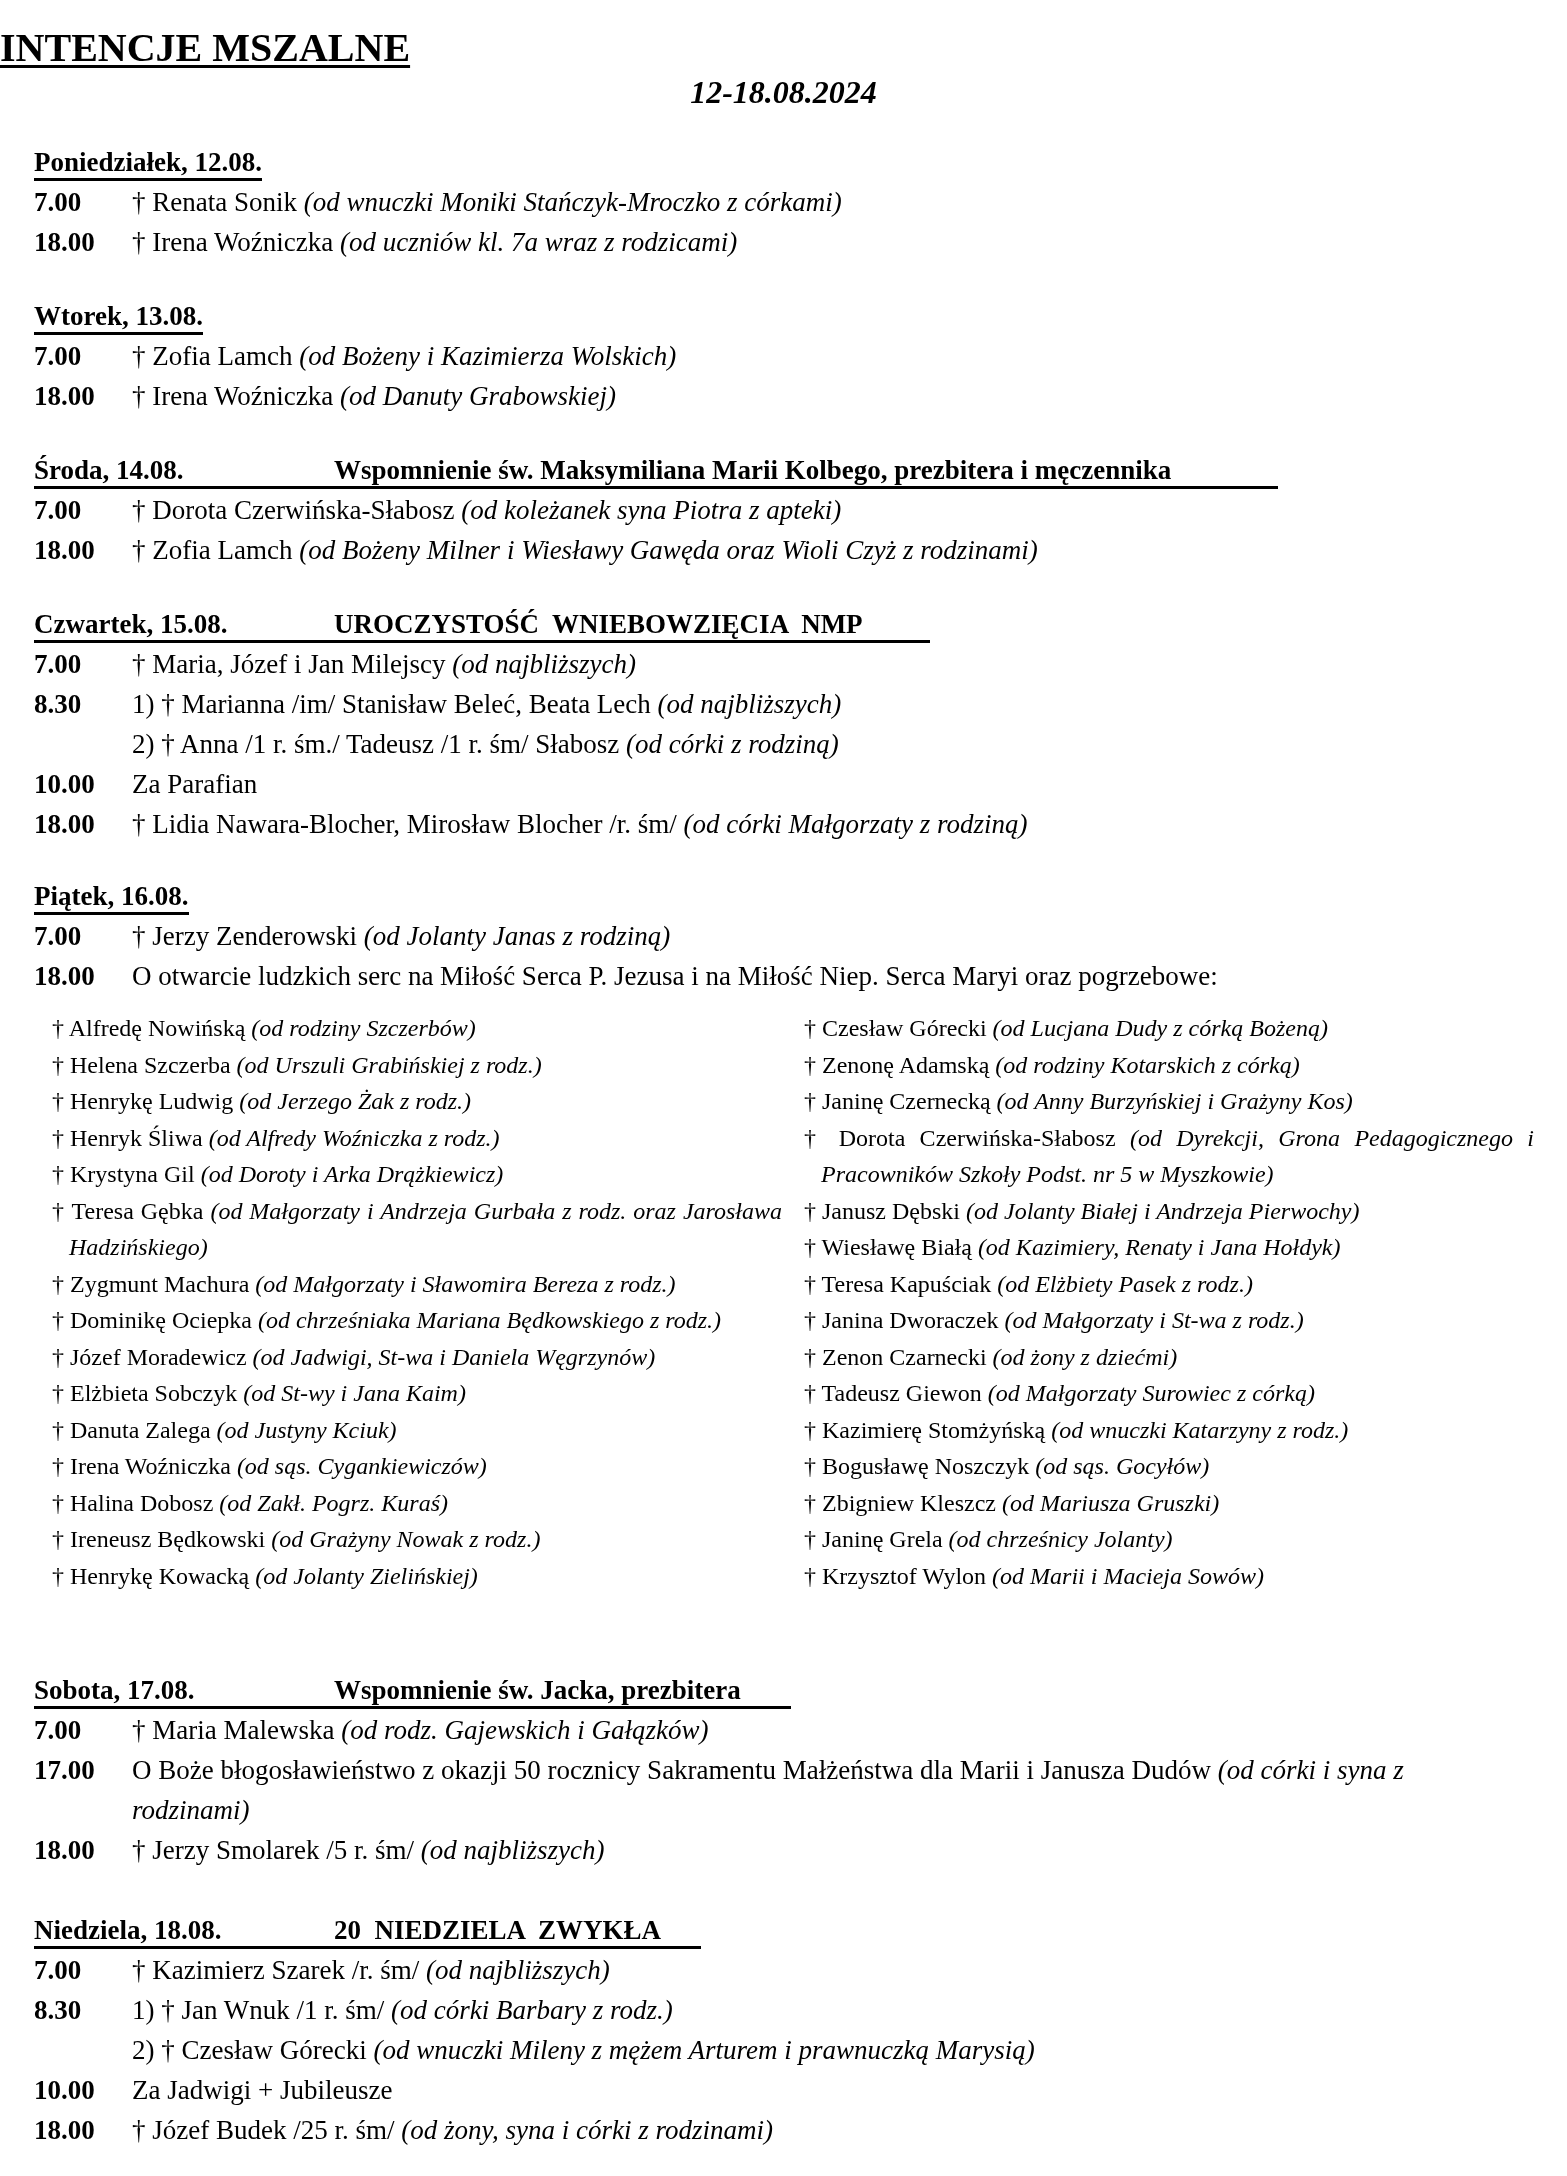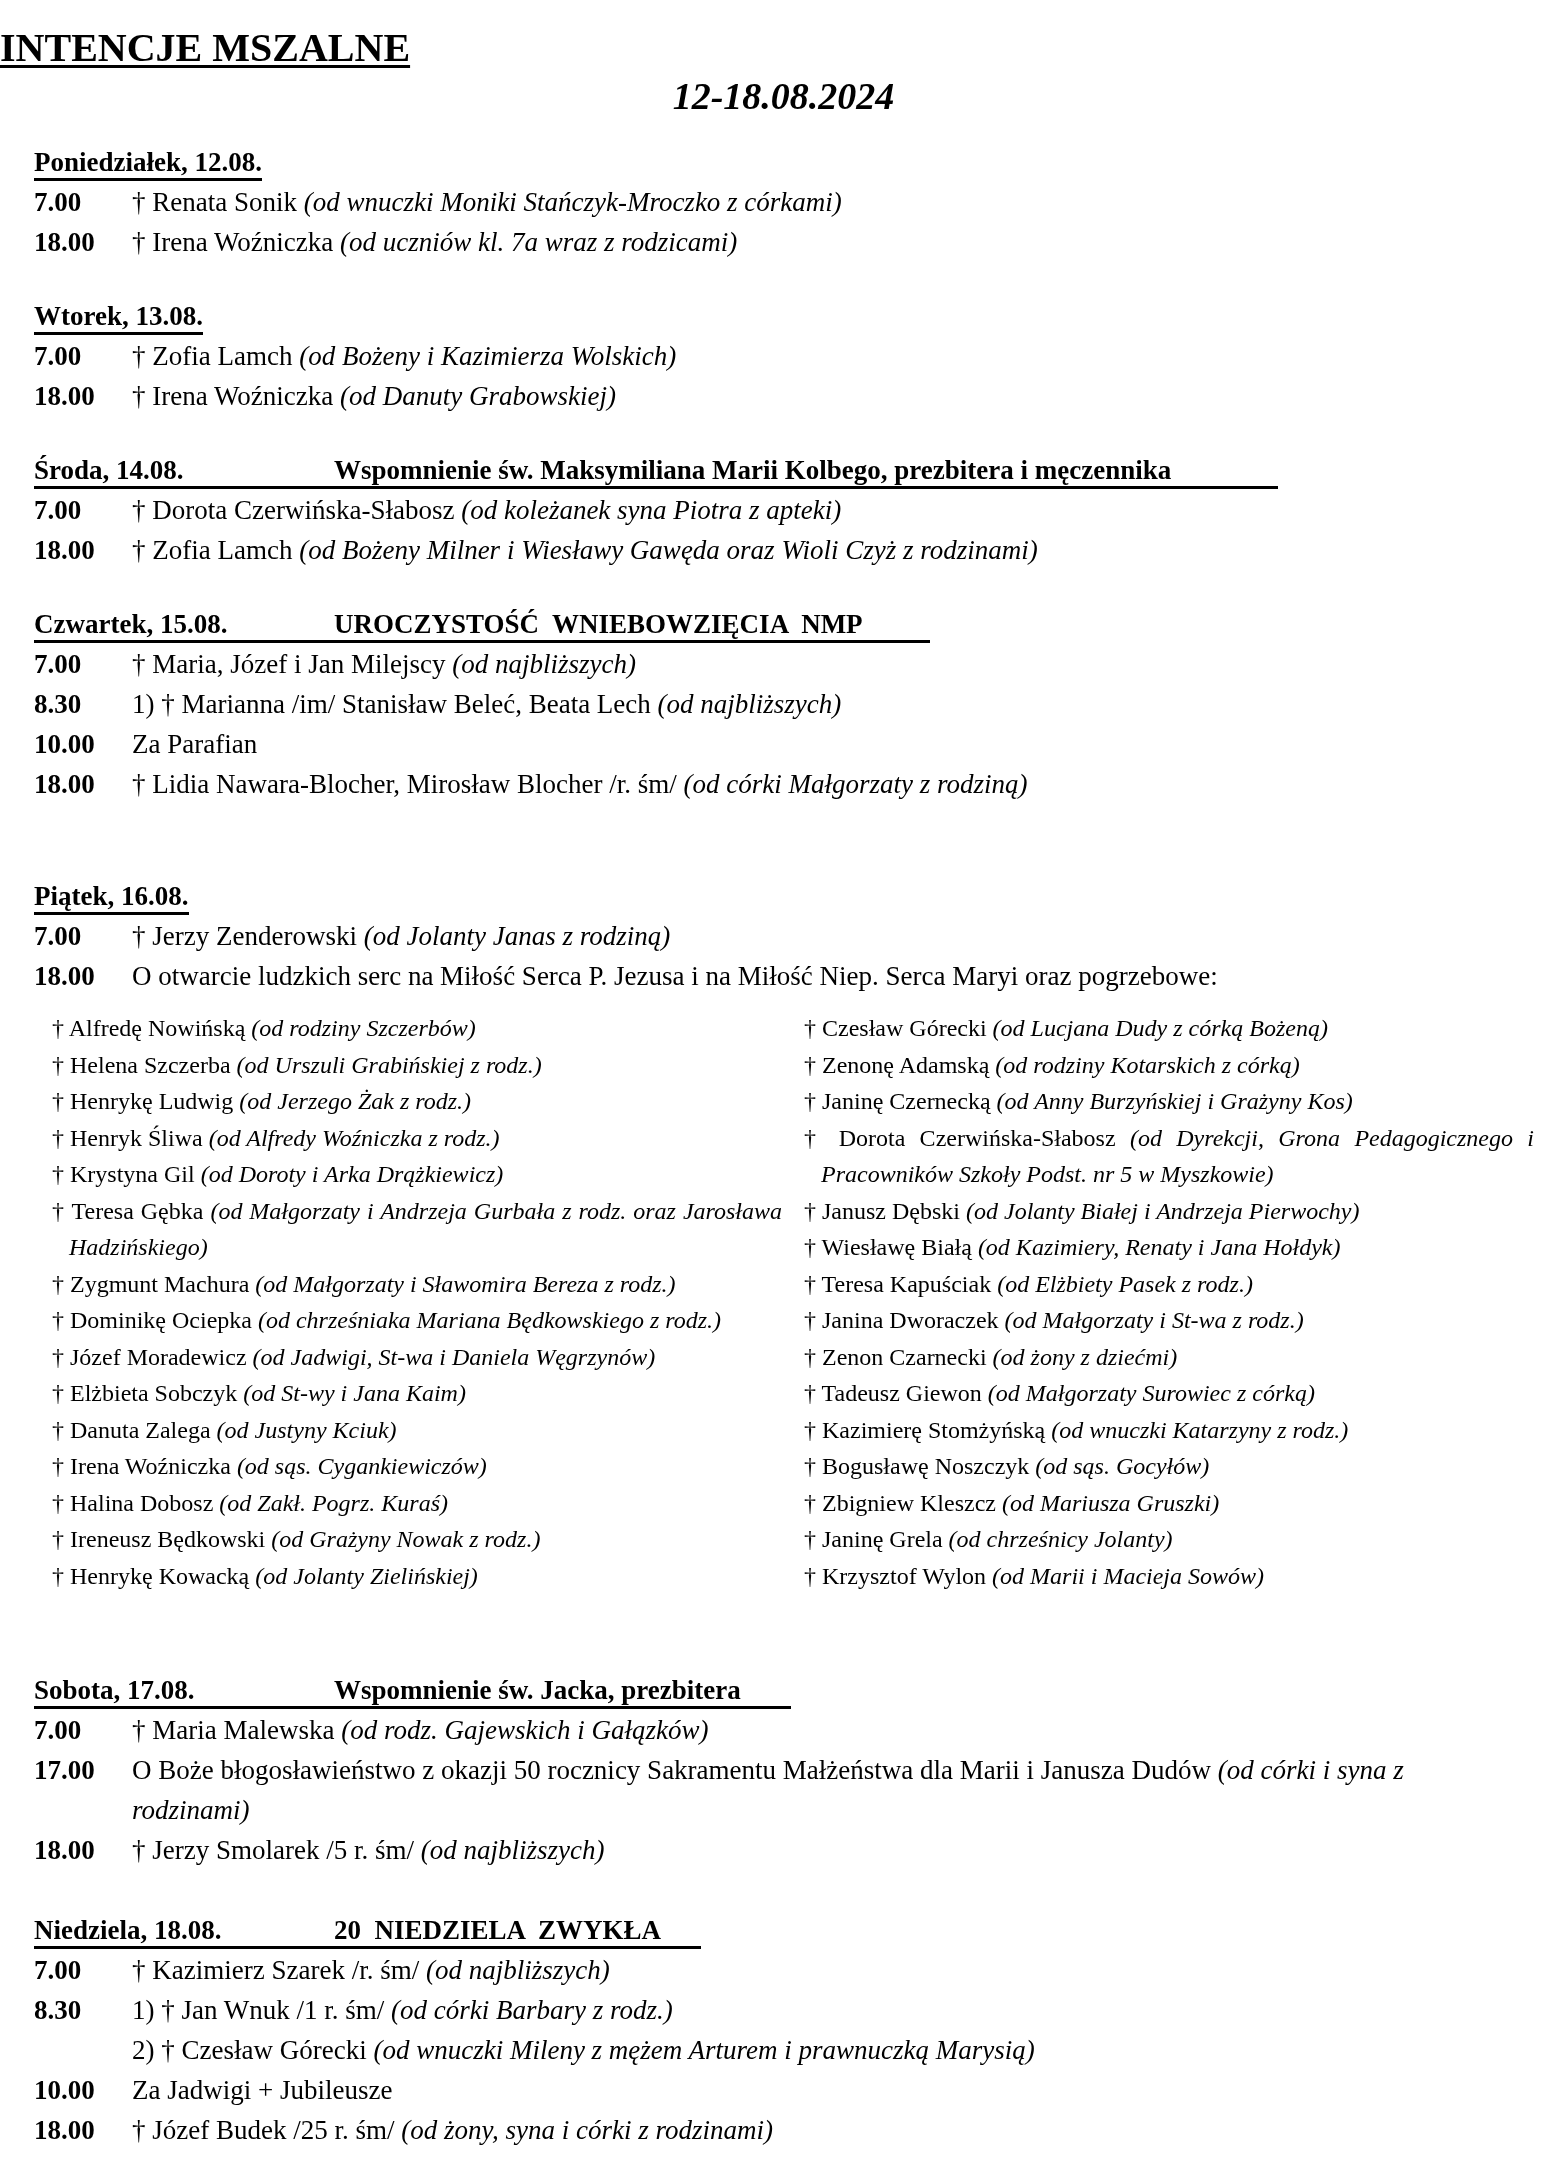--- a/index.html
+++ b/index.html
@@ -1,19 +1,19 @@
 <!DOCTYPE html>
 <html><head>
 <meta charset="utf-8">
 <style>
   html, body { margin: 0; padding: 0; background: #ffffff; }
   body { width: 1567px; height: 2176px; position: relative; color: #000; font-family: "Liberation Serif", "DejaVu Serif", serif; font-size: 27px; }
   .title { position: absolute; left: 0; width: 1567px; top: 24px; text-align: left; font-weight: bold; font-size: 40px; }
   .title span { text-decoration: underline; text-decoration-thickness: 3px; text-underline-offset: 4px; }
-  .subtitle { position: absolute; left: 0; width: 1567px; top: 74px; text-align: center; font-weight: bold; font-style: italic; font-size: 38px; }
+  .subtitle { position: absolute; left: 0; width: 1567px; top: 74px; text-align: center; font-weight: bold; font-style: italic; font-size: 32px; }
   .day { position: absolute; left: 34px; width: 1500px; }
   .day-head { height: 40px; line-height: 40px; font-weight: bold; font-size: 27px; position: relative; white-space: nowrap; }
   .day-head .hline { display: inline-block; border-bottom: 3px solid #000; line-height: 32px; }
   .day-head .feast { position: absolute; left: 300px; }
   .row { position: relative; line-height: 40px; min-height: 40px; }
   .row .time { position: absolute; left: 0; top: 0; font-weight: bold; width: 90px; }
   .row .text { margin-left: 98px; }
   i, .it { font-style: italic; }
   .cols { position: absolute; left: 34px; top: 1010px; width: 1500px; }
   .col { position: absolute; top: 0; font-size: 24px; }
@@ -65,20 +65,24 @@
 
 <div class="day" style="top:604px">
   <div class="day-head"><span class="hline" style="width:896px"><span>Czwartek, 15.08.</span><span class="feast" style="white-space:pre">UROCZYSTOŚĆ  WNIEBOWZIĘCIA  NMP</span></span></div>
   <div class="row">
       <span class="time">7.00</span>
       <div class="text"><span>† Maria, Józef i Jan Milejscy</span> <i>(od najbliższych)</i></div>
     </div>
   <div class="row">
       <span class="time">8.30</span>
       <div class="text"><span>1) † Marianna /im/ Stanisław Beleć, Beata Lech</span> <i>(od najbliższych)</i></div>
+    </div>
+  <div class="row">
+      <span class="time"></span>
+      <div class="text"><span>2) † Anna /1 r. śm./ Tadeusz /1 r. śm/ Słabosz</span> <i>(od córki z rodziną)</i></div>
     </div>
   <div class="row">
       <span class="time">10.00</span>
       <div class="text"><span>Za Parafian</span> <i></i></div>
     </div>
   <div class="row">
       <span class="time">18.00</span>
       <div class="text"><span>† Lidia Nawara-Blocher, Mirosław Blocher /r. śm/</span> <i>(od córki Małgorzaty z rodziną)</i></div>
     </div>
 </div>

